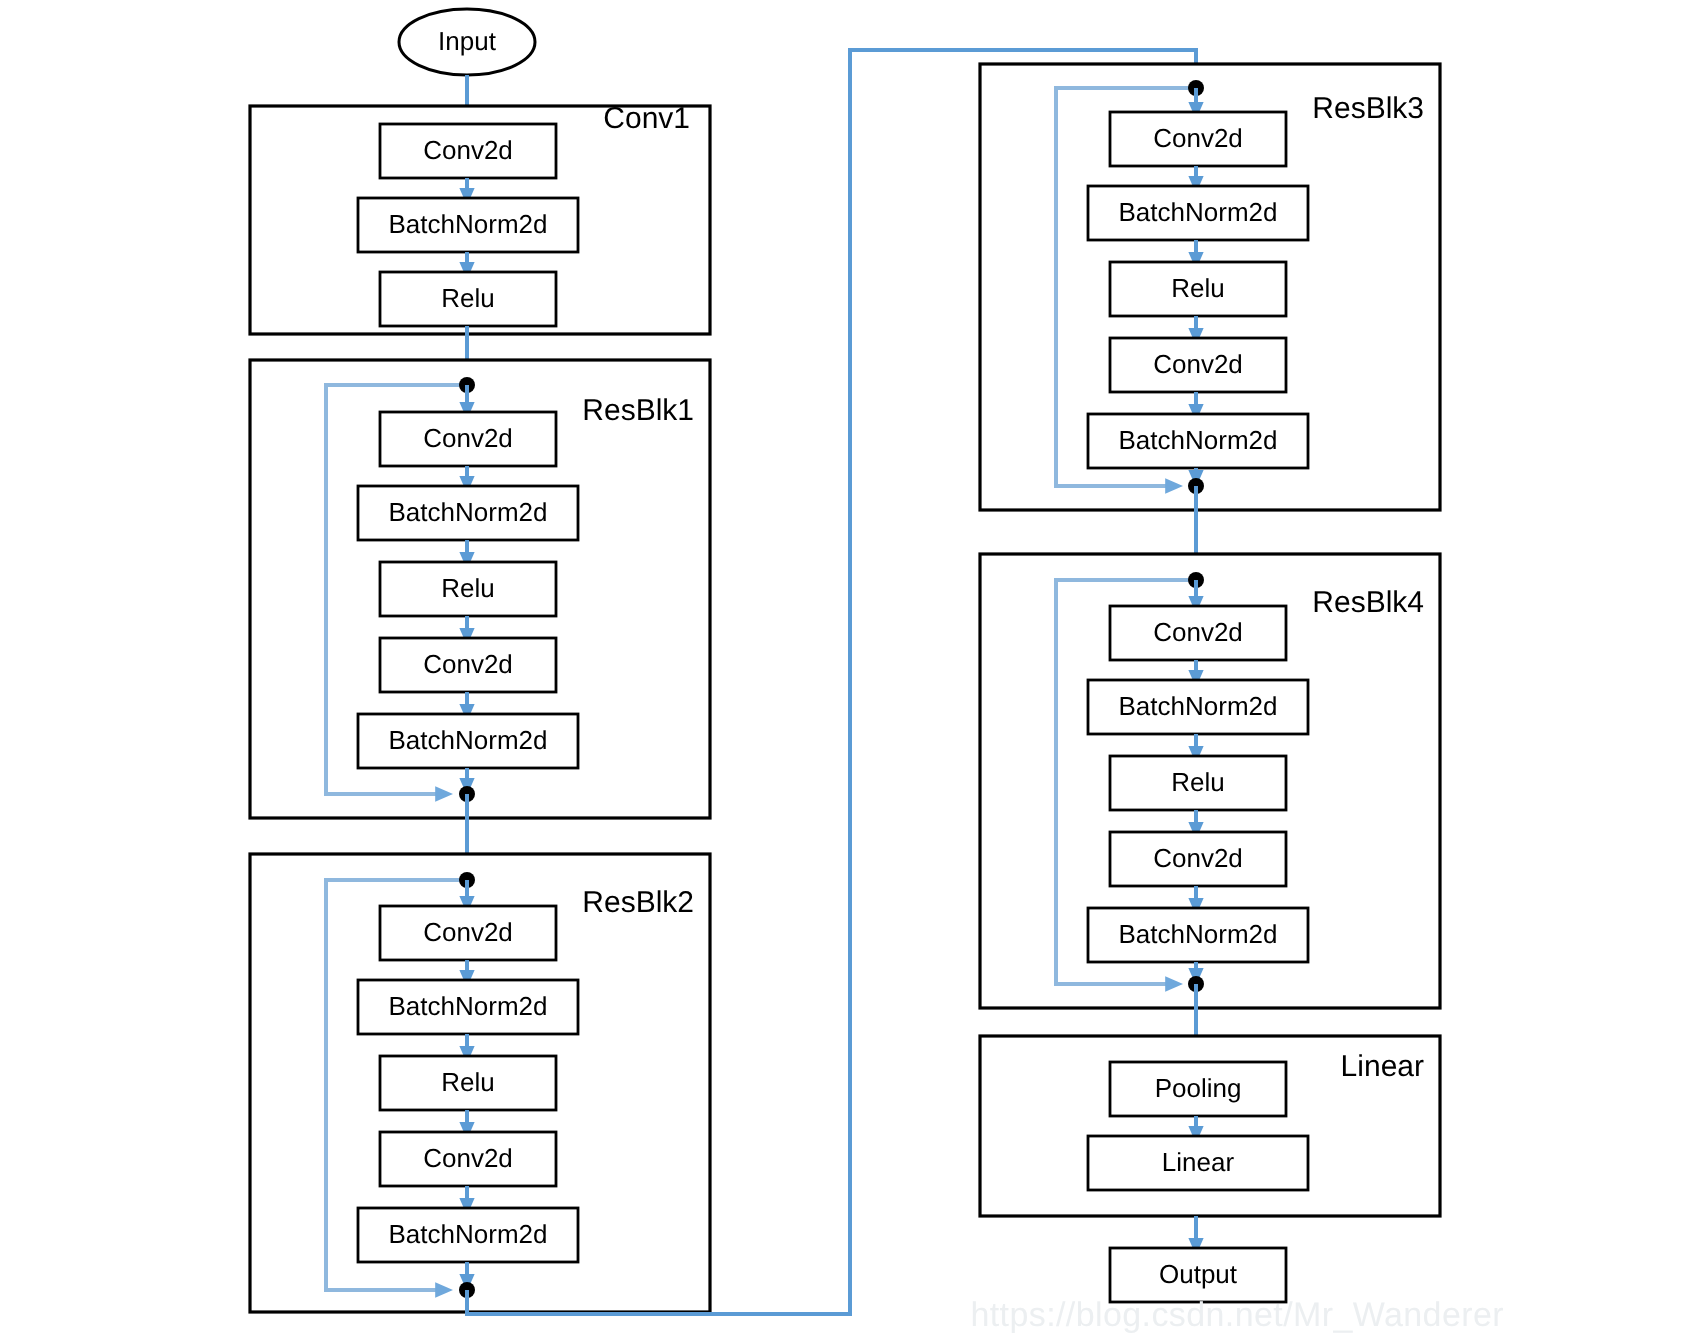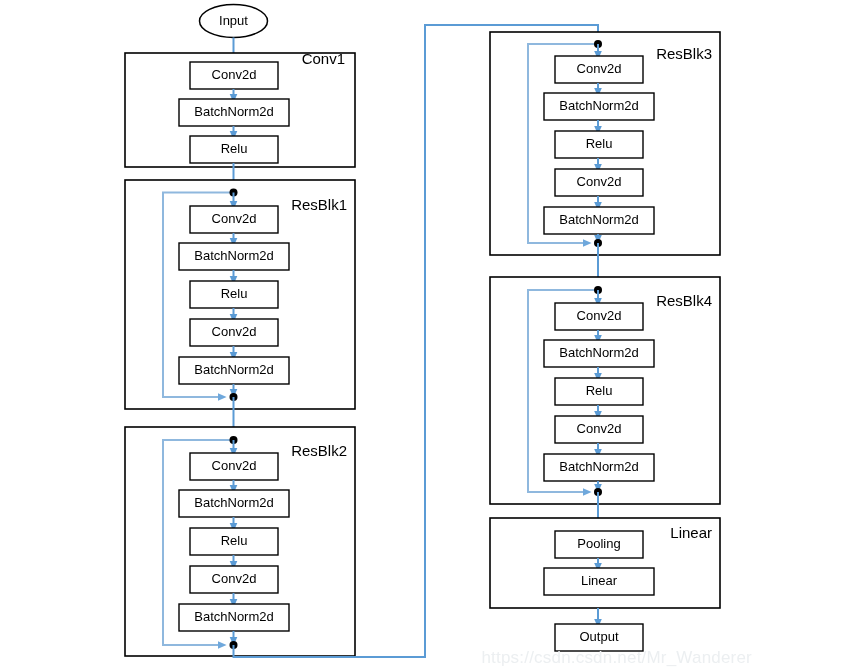--- a/index.html
+++ b/index.html
@@ -272,14 +272,14 @@
       </g>
     </g>
     <path class="conn" d="M598,608 L598,623" marker-end="url(#arrowBlue)"></path>
 
     <g>
       <rect class="node-rect" x="555" y="624" width="88" height="27"></rect>
       <text class="node-label" x="599" y="638">Output</text>
     </g>
   </svg>
 
-  <div class="watermark">https://csdn.csdn.net/Mr_Wanderer</div>
+  <div class="watermark">https://blog.csdn.net/Mr_Wanderer</div>
 </div>
 
 </body></html>

